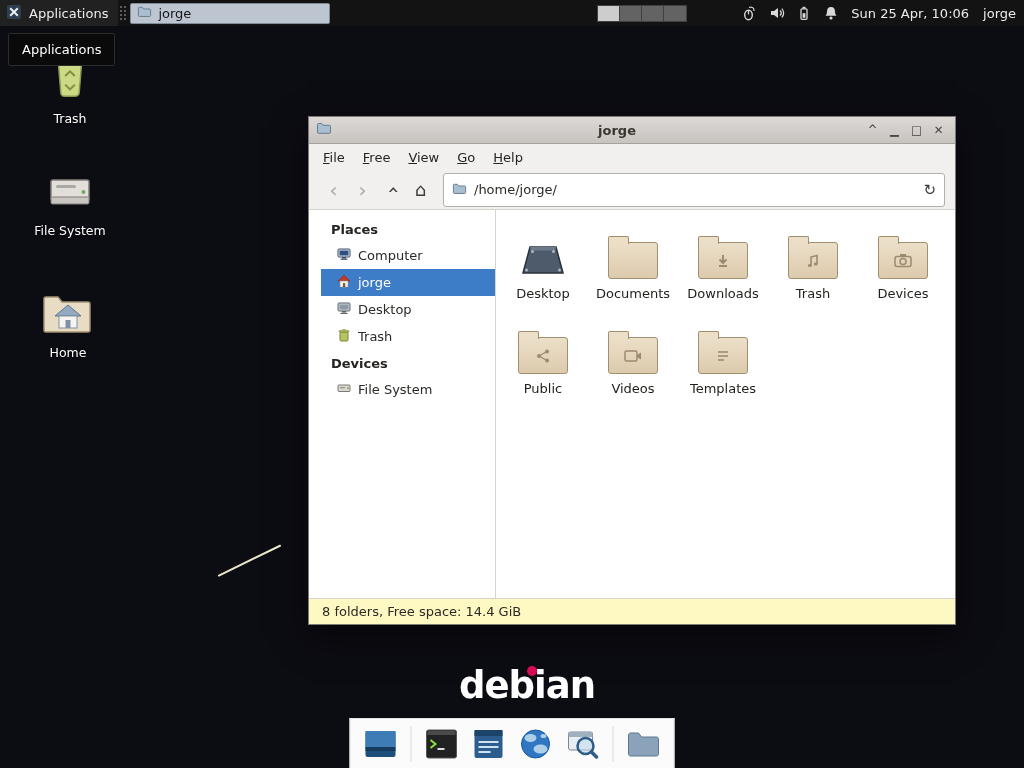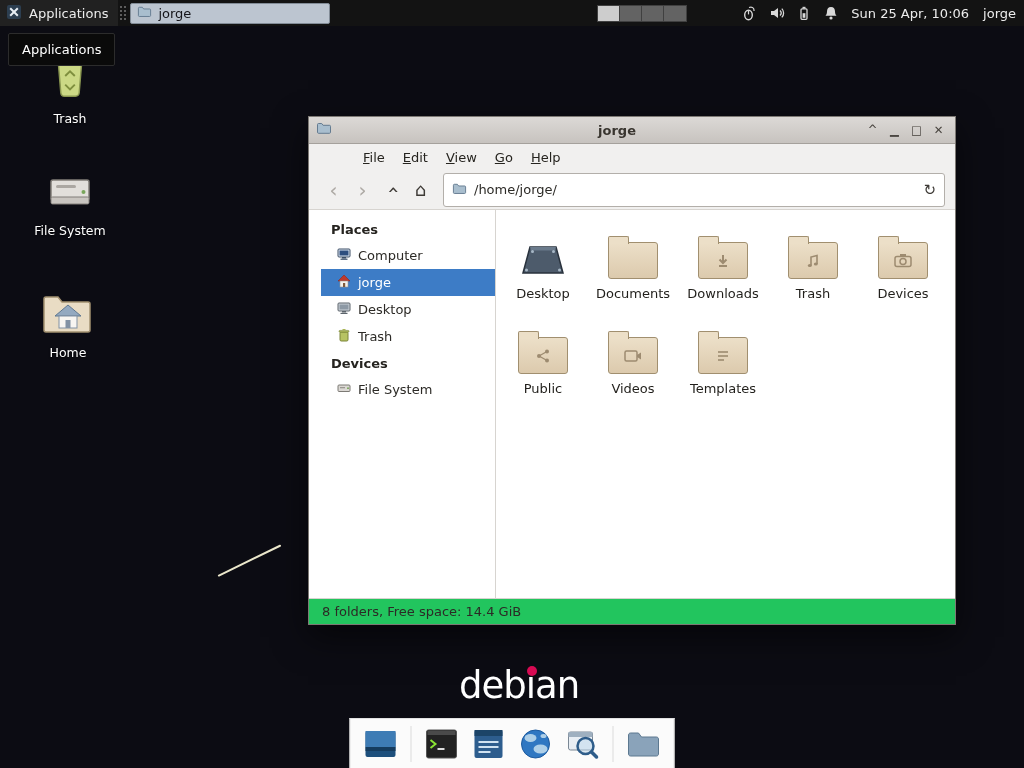--- a/index.html
+++ b/index.html
@@ -29,21 +29,21 @@
   #desk-trash { left: 18px; top: 54px; }
   #desk-fs { left: 18px; top: 172px; }
   #desk-home { left: 16px; top: 292px; }
 
   
   .window { position: absolute; left: 308px; top: 116px; width: 648px; height: 509px; background: #f1f0ef; border: 1px solid #7d7974; box-shadow: 0 12px 32px rgba(0,0,0,.55); display: flex; flex-direction: column; }
   .titlebar { position: relative; height: 27px; flex: 0 0 27px; background: linear-gradient(#dcd9d6, #c7c3bf); border-bottom: 1px solid #a5a19c; display: flex; align-items: center; padding: 0 7px; }
   .win-title { position: absolute; left: 80px; right: 110px; text-align: center; font-weight: bold; font-size: 13px; color: #39352f; }
   .controls { margin-left: auto; display: flex; gap: 3px; }
   .ctrl { width: 19px; height: 19px; display: flex; align-items: center; justify-content: center; font-size: 11.5px; color: #45413c; }
-  .menubar { height: 26px; flex: 0 0 26px; display: flex; align-items: center; padding: 0 5px; font-size: 13px; color: #26241f; margin-left: 40px; }
+  .menubar { height: 26px; flex: 0 0 26px; display: flex; align-items: center; padding: 0 5px; font-size: 13px; color: #26241f; }
   .menu-item { display: inline-block; padding: 4px 9px; }
   .menu-item::first-letter { text-decoration: underline; }
   .toolbar { height: 40px; flex: 0 0 40px; display: flex; align-items: center; padding: 0 10px; border-bottom: 1px solid #d7d4d0; }
   .nav-btn { width: 29px; height: 27px; display: flex; align-items: center; justify-content: center; font-size: 20px; color: #3e3a36; }
   .nav-btn.dis { color: #aeaaa5; }
   .rot-up { display: inline-block; transform: rotate(-90deg); }
   .nav-home { font-size: 18px; }
   .location { flex: 1; height: 34px; margin-left: 8px; background: #fff; border: 1px solid #b3afaa; border-radius: 3px; display: flex; align-items: center; gap: 7px; padding: 0 8px; font-size: 13px; color: #2c2a26; }
   .loc-text { flex: 1; }
   .reload { font-size: 15px; color: #3e3a36; }
@@ -51,25 +51,25 @@
   .sidebar { flex: 0 0 175px; border-right: 1px solid #d7d4d0; padding-top: 6px; font-size: 13px; color: #2c2a26; overflow: hidden; }
   .side-header { font-weight: bold; padding: 6px 10px 5px; color: #262420; }
   .side-item { display: flex; align-items: center; gap: 6px; padding: 4px 8px 4px 15px; }
   .side-item.selected { background: #3d7cc6; color: #fff; }
   .main { flex: 1; padding: 19px 0 0 2px; display: flex; flex-wrap: wrap; align-content: flex-start; }
   .file-item { width: 90px; height: 95px; display: flex; flex-direction: column; align-items: center; }
   .icon-slot { height: 50px; display: flex; align-items: flex-end; justify-content: center; }
   .file-label { margin-top: 7px; font-size: 13px; color: #211f1b; }
   .folder { position: relative; width: 50px; height: 37px; background: linear-gradient(#ecdfc8, #dccaad); border: 1px solid #a18f6f; border-radius: 2px 3px 3px 3px; display: flex; align-items: center; justify-content: center; }
   .folder::before { content: ""; position: absolute; top: -7px; left: -1px; width: 19px; height: 7px; background: #ecdfc8; border: 1px solid #a18f6f; border-bottom: none; border-radius: 2px 2px 0 0; }
-  .statusbar { height: 26px; flex: 0 0 26px; background: #22c55e; border-top: 1px solid #d7d4d0; display: flex; align-items: center; padding: 0 13px; font-size: 13px; color: #2c2a26; }
+  .statusbar { height: 26px; flex: 0 0 26px; background: #fef9c3; border-top: 1px solid #d7d4d0; display: flex; align-items: center; padding: 0 13px; font-size: 13px; color: #2c2a26; }
 
   
   .cursor-line { position: absolute; left: 218px; top: 575px; width: 70px; height: 2px; background: #ebe7cb; transform: rotate(-26deg); transform-origin: left center; border-radius: 1px; }
-  .debian { position: absolute; left: 459px; top: 664px; color: #fff; font-size: 37px; font-weight: normal; letter-spacing: -1px; }
+  .debian { position: absolute; left: 459px; top: 664px; color: #fff; font-size: 37px; font-weight: bold; letter-spacing: -1px; }
   .debian-dot { position: absolute; left: 68px; top: 2px; width: 10px; height: 10px; border-radius: 50%; background: #d70a53; }
 
   .dock { position: absolute; bottom: 0; left: 50%; transform: translateX(-50%); height: 50px; background: #fbfbfb; border: 1px solid #e2e2e2; border-bottom: none; display: flex; align-items: center; gap: 13px; padding: 0 13px; }
   .dock-item { width: 34px; height: 34px; display: flex; align-items: center; justify-content: center; }
   .dock-sep { width: 1px; height: 36px; background: #dcdcdc; }
 </style>
 </head>
 <body>
 
 <div class="panel">
@@ -180,21 +180,21 @@
     <span class="controls">
       <span class="ctrl">^</span>
       <span class="ctrl">▁</span>
       <span class="ctrl">□</span>
       <span class="ctrl">✕</span>
     </span>
   </div>
 
   <div class="menubar">
     <span class="menu-item">File</span>
-    <span class="menu-item">Edit</span>
+    <span class="menu-item">Free</span>
     <span class="menu-item">View</span>
     <span class="menu-item">Go</span>
     <span class="menu-item">Help</span>
   </div>
 
   <div class="toolbar">
     <span class="nav-btn dis">
         <span>‹</span>
       </span>
     <span class="nav-btn dis">

